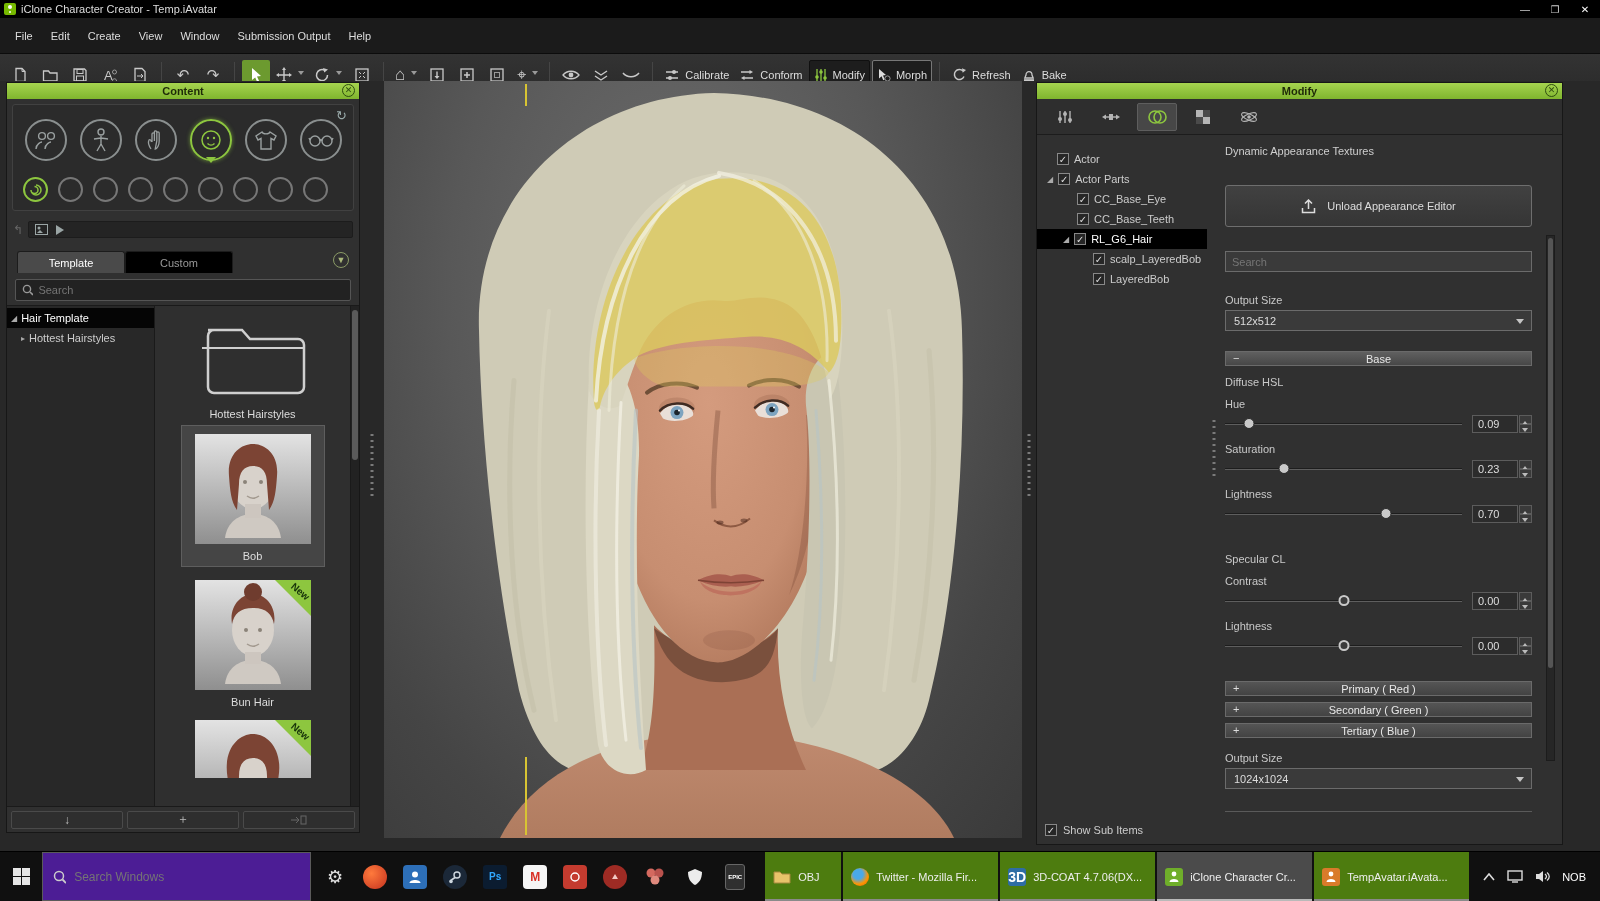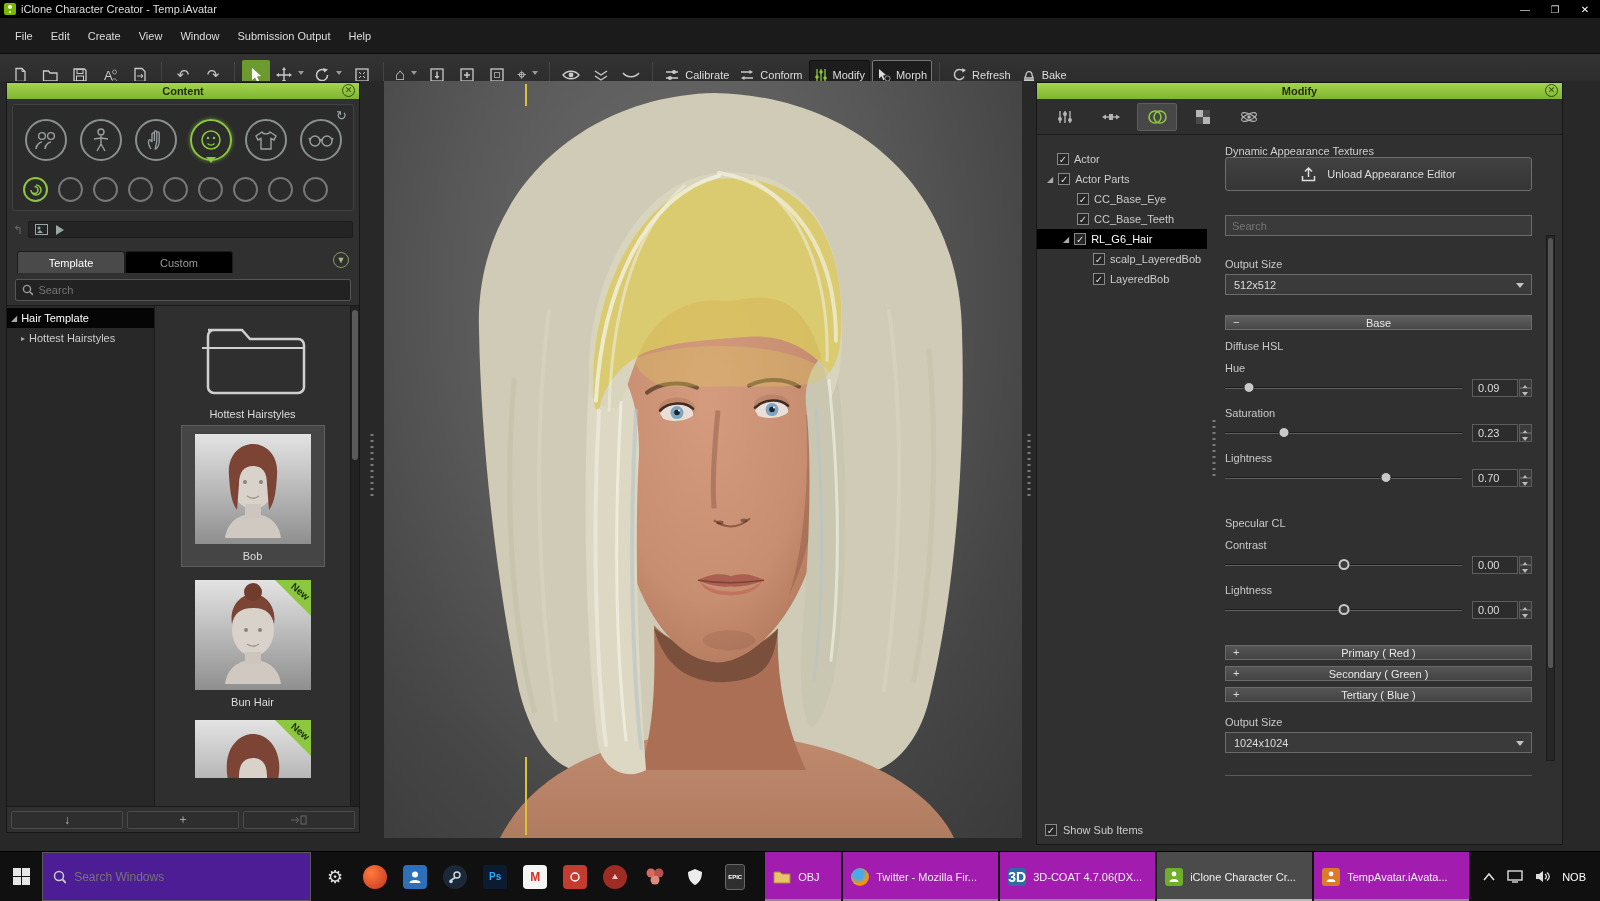--- a/index.html
+++ b/index.html
@@ -98,22 +98,22 @@
   .mtab { width:40px; height:28px; display:flex; align-items:center; justify-content:center; border-radius:2px; }
   .mtab.active { background:#474747; border:1px solid #5e5e5e; }
   .mbody { flex:1; display:flex; position:relative; overflow:hidden; }
   .scene-tree { width:170px; padding-top:14px; }
   .st-row { height:20px; display:flex; align-items:center; gap:5px; color:#ccc; }
   .st-row.selected { background:#000; color:#fff; }
   .cbx { width:12px; height:12px; border:1px solid #888; background:#262626; color:#ddd; font-size:10px; line-height:11px; text-align:center; flex:0 0 auto; }
   .msplit { width:14px; position:relative; }
   .msplit::after { content:""; position:absolute; left:50%; top:46%; transform:translate(-50%,-50%); width:3px; height:56px; background:repeating-linear-gradient(#7a7a7a 0 2px, transparent 2px 6px); }
   .params { flex:1; padding:10px 30px 0 4px; position:relative; }
-  .p-title { color:#cfcfcf; margin-bottom:0; }
-  .unload-btn { height:34px; background:linear-gradient(#414141,#353535); border:1px solid #6e6e6e; border-radius:3px; display:flex; align-items:center; justify-content:center; gap:11px; color:#ddd; }
+  .p-title { color:#cfcfcf; margin-bottom:28px; }
+  .unload-btn { height:42px; background:linear-gradient(#414141,#353535); border:1px solid #6e6e6e; border-radius:3px; display:flex; align-items:center; justify-content:center; gap:11px; color:#ddd; }
   .m-search { margin-top:24px; height:21px; background:#3a3a3a; border:1px solid #6b6b6b; display:flex; align-items:center; padding:0 6px; }
   .p-label { color:#c9c9c9; margin-top:22px; }
   .p-label.tight { margin-top:10px; }
   .dropdown { margin-top:4px; height:21px; background:#3a3a3a; border:1px solid #6b6b6b; display:flex; align-items:center; padding:0 8px; color:#ddd; position:relative; }
   .dd-caret { position:absolute; right:7px; top:8px; width:0; height:0; border:4px solid transparent; border-top:5px solid #c4c4c4; }
   .sec-bar { margin-top:20px; height:15px; background:linear-gradient(#606060,#474747); border:1px solid #6a6a6a; display:flex; align-items:center; justify-content:center; color:#e8e8e8; position:relative; }
   .sec-bar.collapsed { margin-top:6px; background:linear-gradient(#555,#434343); }
   .sec-sign { position:absolute; left:7px; top:0; font-size:11px; color:#ddd; }
   .slider-row { display:flex; align-items:center; margin-top:5px; }
   .slider { flex:1; height:12px; position:relative; margin-right:10px; }
@@ -134,21 +134,21 @@
   .taskbar { position:absolute; left:0; right:0; bottom:0; height:50px; background:#101010; border-top:1px solid #000; display:flex; align-items:stretch; }
   .start-btn { width:46px; display:flex; align-items:center; justify-content:center; }
   .win-logo { display:grid; grid-template-columns:8px 8px; grid-template-rows:8px 8px; gap:1px; }
   .win-logo span { background:#e6e6e6; }
   .tb-search { width:290px; background:#4c1d95; border:1px solid #5a5a5a; display:flex; align-items:center; gap:8px; padding:0 10px; }
   .tb-search input { background:transparent; border:none; outline:none; color:#ccc; font-size:12px; font-family:"Liberation Sans",sans-serif; width:100%; }
   .pins { display:flex; align-items:center; margin-left:4px; }
   .pin { width:40px; height:100%; display:flex; align-items:center; justify-content:center; }
   .pin-tile { width:24px; height:24px; border-radius:4px; display:flex; align-items:center; justify-content:center; font-weight:bold; }
   .taskwins { display:flex; align-items:stretch; margin-left:10px; gap:2px; }
-  .twin { width:155px; display:flex; align-items:center; gap:7px; padding:0 8px; background:#a21caf; box-shadow:inset 0 -2px 0 #8a8a8a; color:#eee; }
+  .twin { width:155px; display:flex; align-items:center; gap:7px; padding:0 8px; background:#4d7c0f; box-shadow:inset 0 -2px 0 #8a8a8a; color:#eee; }
   .twin.small { width:76px; }
   .twin.active { background:#4b4b4b; box-shadow:inset 0 -2px 0 #b9b9b9; }
   .twin .wlabel { white-space:nowrap; overflow:hidden; font-size:11px; }
   .wicon { width:18px; height:18px; border-radius:3px; flex:0 0 auto; display:flex; align-items:center; justify-content:center; font-size:14px; font-weight:bold; color:#fff; }
   .tray { margin-left:auto; display:flex; align-items:center; gap:12px; padding:0 14px; }
   .tray-lang { color:#fff; font-size:11px; }
 </style>
 </head>
 <body>
 

